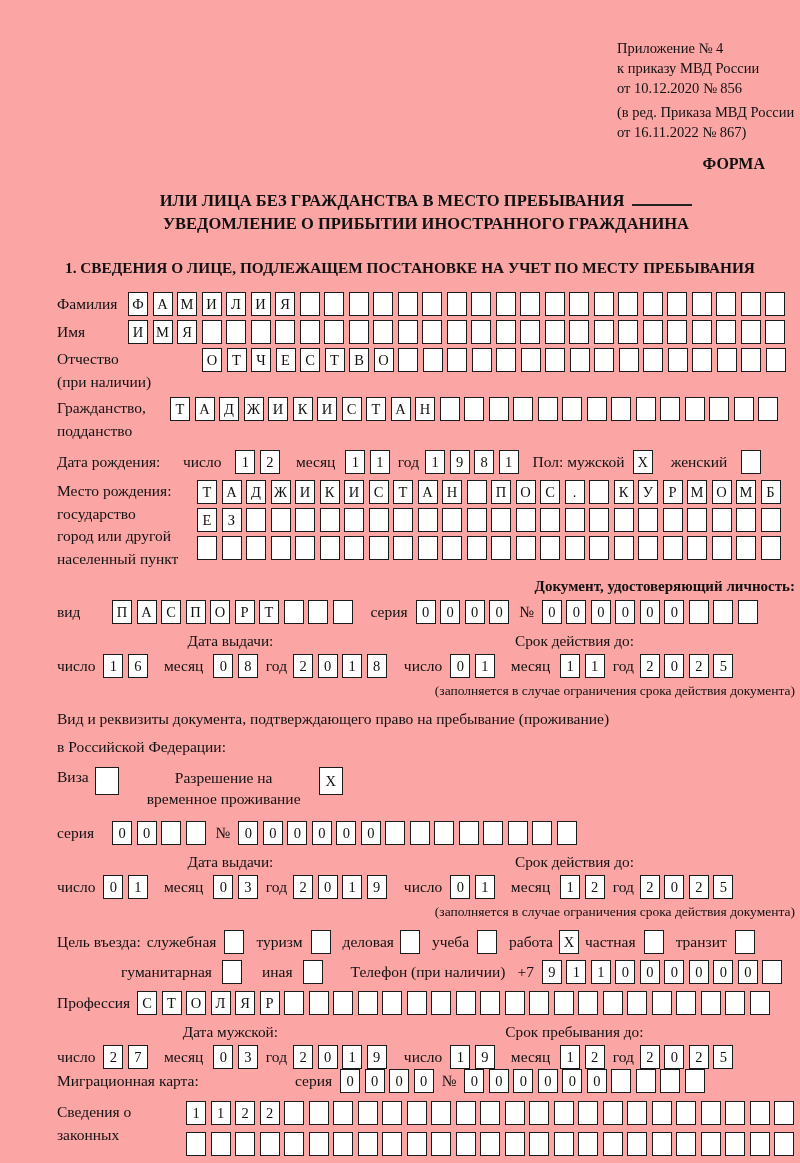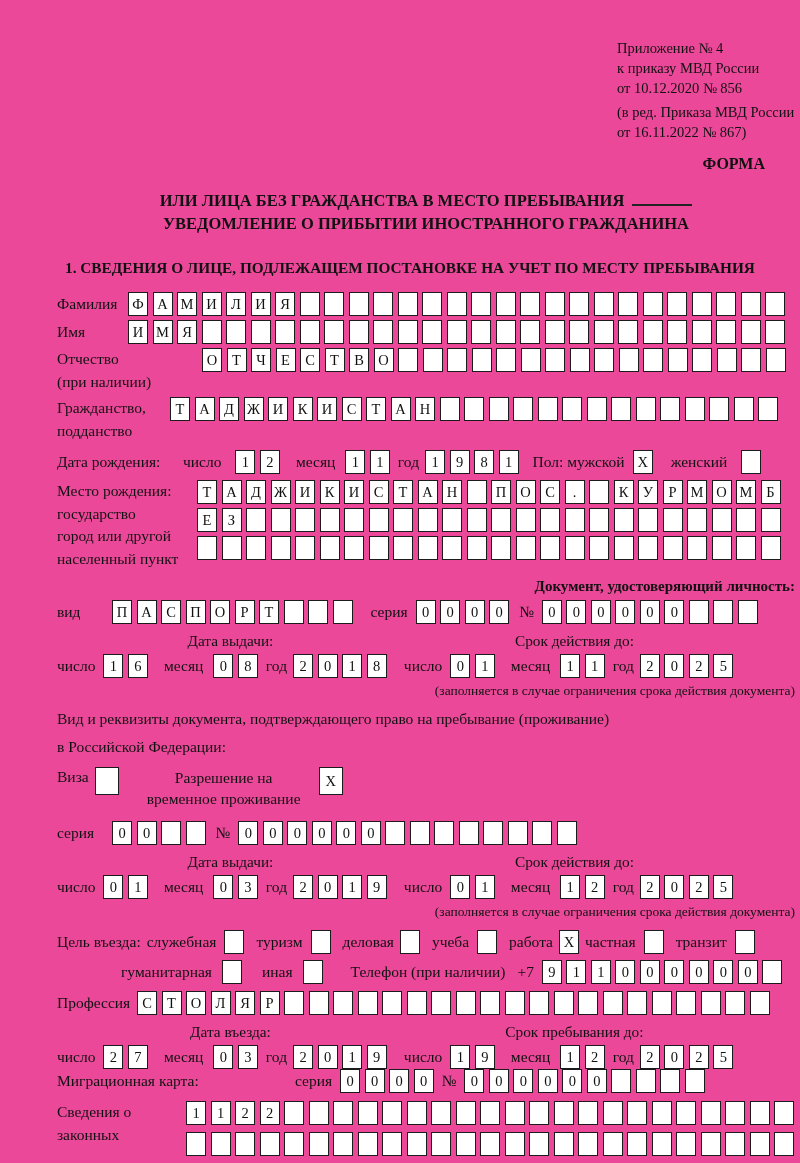--- a/index.html
+++ b/index.html
@@ -1,18 +1,18 @@
 <!DOCTYPE html>
 <html><head>
 <meta charset="utf-8">
 <style>
   html,body{margin:0;padding:0;background:#fff;}
   .page{
     width:800px;height:1163px;box-sizing:border-box;position:relative;
-    background:#ec4899;color:#111;overflow:hidden;
+    background:#fca5a5;color:#111;overflow:hidden;
     padding:38px 5px 0 57px;
     font-family:"Liberation Serif","DejaVu Serif",serif;
     font-size:15.5px;line-height:20px;
   }
   .appendix,.amendment{margin-left:560px;font-size:14.5px;line-height:20px;}
   .amendment{margin-top:4px;}
   .forma{text-align:right;padding-right:30px;font-weight:bold;font-size:16px;margin-top:12px;}
   .title{text-align:center;font-weight:bold;font-size:16.5px;line-height:23px;margin-top:15px;}
   .blank-line{display:inline-block;width:60px;height:3px;border-bottom:2.5px solid #222;margin-left:8px;}
   .sec-heading{font-weight:bold;font-size:15.3px;margin-top:23px;margin-left:8px;white-space:nowrap;}
@@ -583,21 +583,21 @@
         <span class="cell"></span>
         <span class="cell"></span>
         <span class="cell"></span>
         <span class="cell"></span>
         <span class="cell"></span>
       </span>
   </div>
 
   <div class="dates">
     <div class="dgroup-left">
-      <div class="dhead">Дата въезда:</div>
+      <div class="dhead">Дата мужской:</div>
       <div class="dline">
         <span class="flabel">число</span>
         <span class="cells ml8">
             <span class="cell">2</span>
             <span class="cell">7</span>
           </span>
         <span class="flabel ml16">месяц</span>
         <span class="cells ml10">
             <span class="cell">0</span>
             <span class="cell">3</span>

